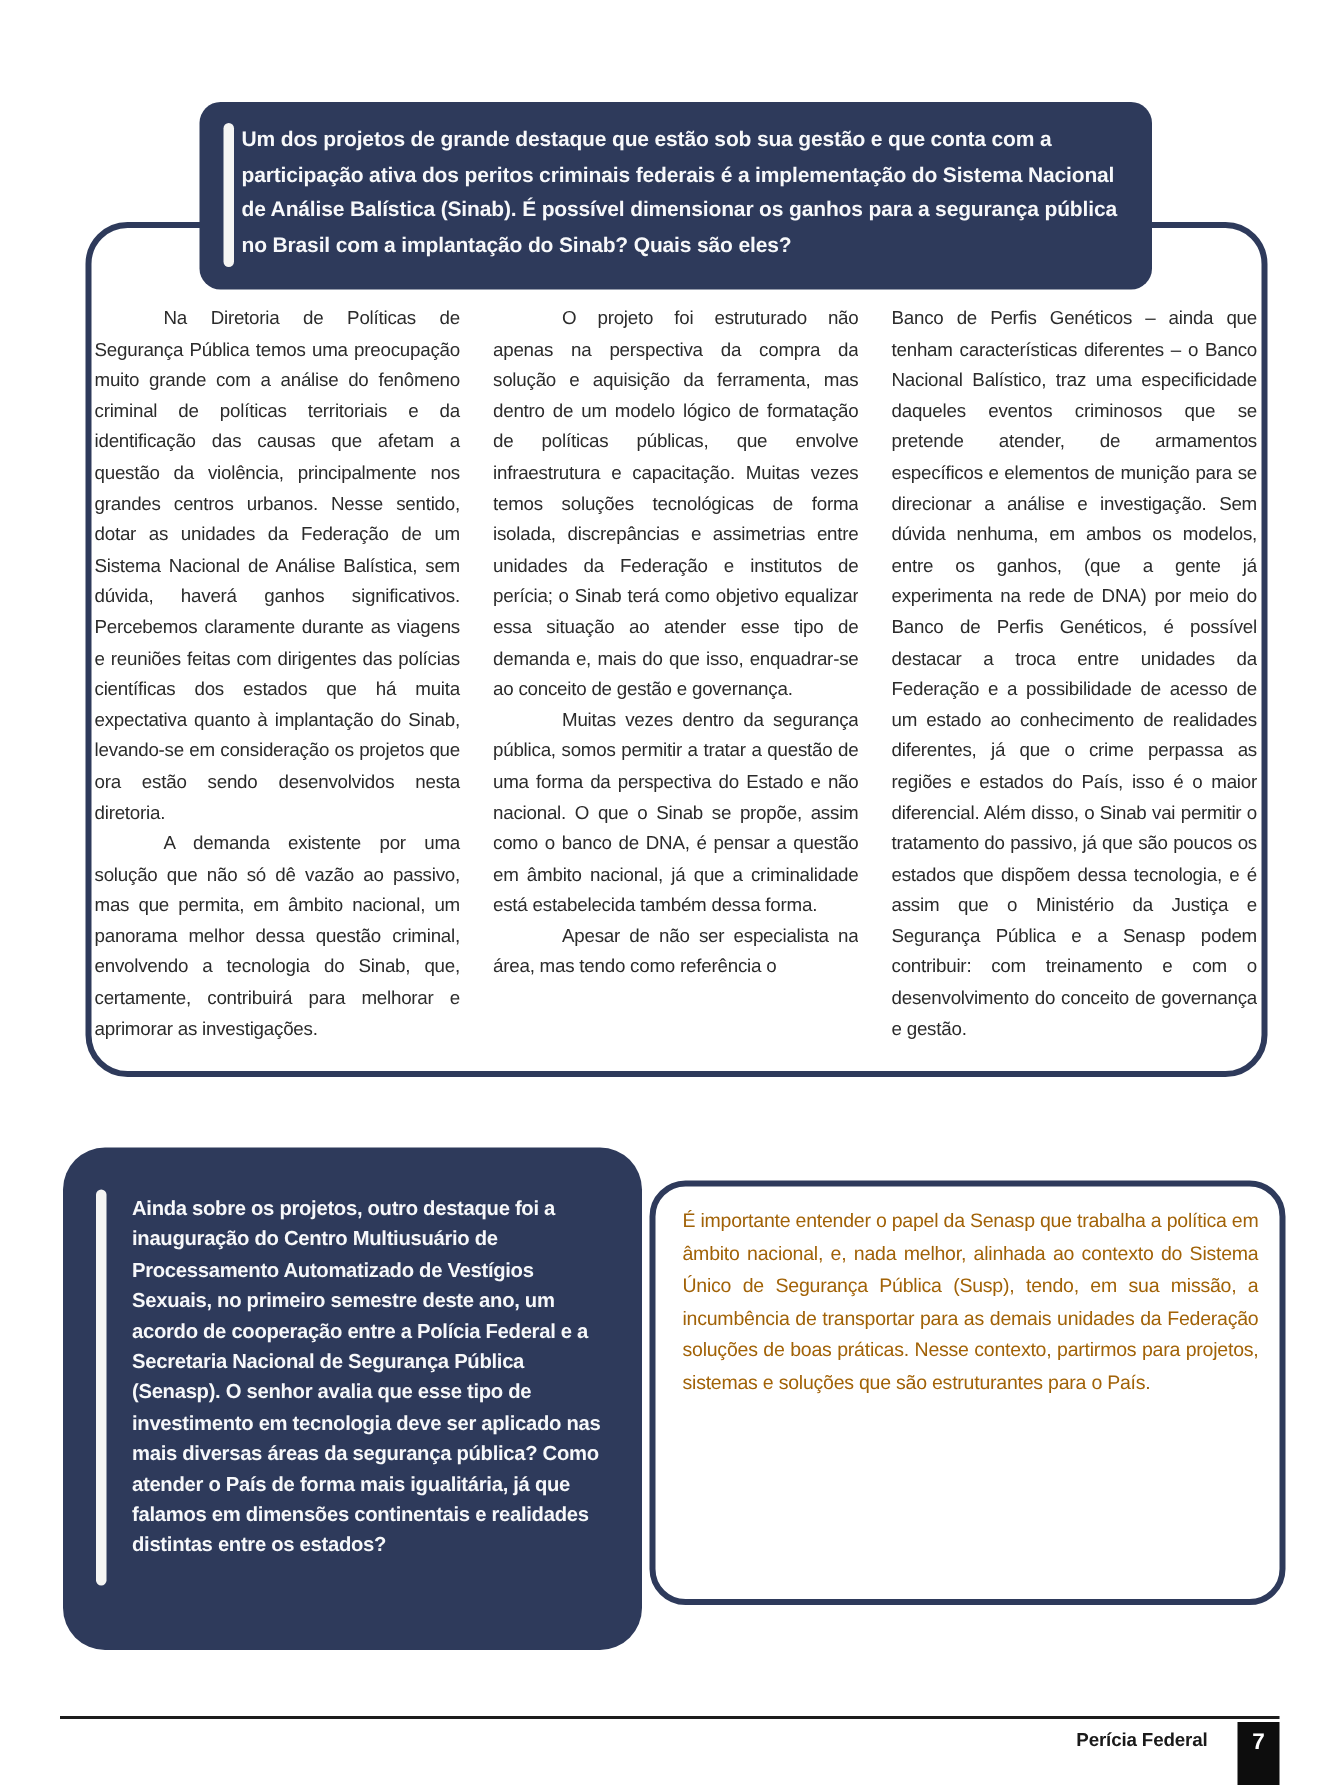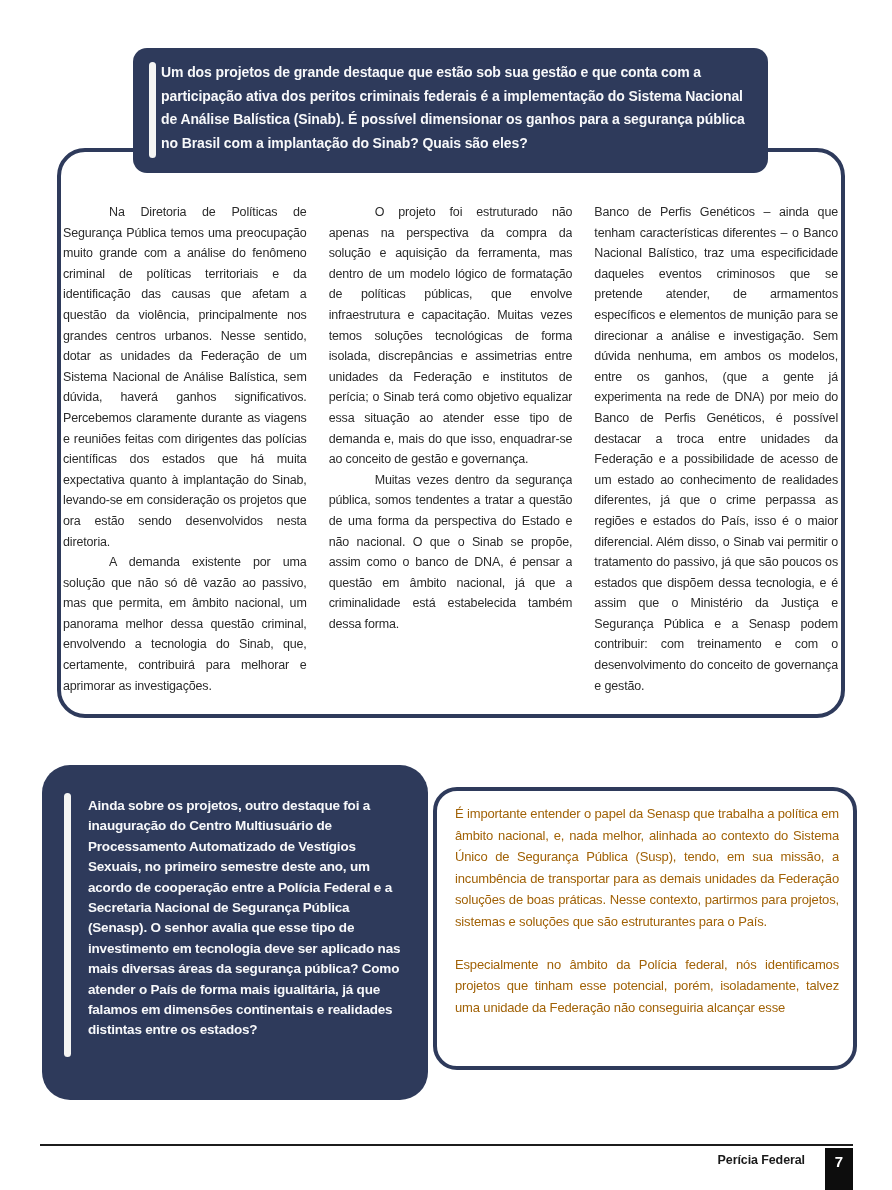--- a/index.html
+++ b/index.html
@@ -25,21 +25,21 @@
     position: absolute;
     width: 7px;
     background: #f5f5f3;
     border-radius: 4px;
   }
   .qbox .qtext {
     position: absolute;
     font-weight: bold;
     text-align: left;
   }
-  #qbox1 { left: 133px; top: 48px; width: 635px; height: 125px; }
+  #qbox1 { left: 133px; top: 68px; width: 635px; height: 125px; }
   #qbox1 .accent-bar { left: 16px; top: 14px; height: 96px; }
   #qbox1 .qtext { left: 28px; top: 13px; width: 588px; font-size: 14px; line-height: 23.7px; letter-spacing: -0.1px; }
 
   #qbox2 { left: 42px; top: 765px; width: 386px; height: 335px; border-radius: 28px; }
   #qbox2 .accent-bar { left: 22px; top: 28px; height: 264px; }
   #qbox2 .qtext { left: 46px; top: 31px; width: 318px; font-size: 13.5px; line-height: 20.4px; letter-spacing: -0.2px; }
 
   
   .frame {
     position: absolute;
@@ -134,36 +134,36 @@
   </div>
 
   <div class="frame" id="frame1"></div>
   <div class="columns">
     <div class="col">
       <p class="para">Na Diretoria de Políticas de Segurança Pública temos uma preocupação muito grande com a análise do fenômeno criminal de políticas territoriais e da identificação das causas que afetam a questão da violência, principalmente nos grandes centros urbanos. Nesse sentido, dotar as unidades da Federação de um Sistema Nacional de Análise Balística, sem dúvida, haverá ganhos significativos. Percebemos claramente durante as viagens e reuniões feitas com dirigentes das polícias científicas dos estados que há muita expectativa quanto à implantação do Sinab, levando-se em consideração os projetos que ora estão sendo desenvolvidos nesta diretoria.</p>
       <p class="para">A demanda existente por uma solução que não só dê vazão ao passivo, mas que permita, em âmbito nacional, um panorama melhor dessa questão criminal, envolvendo a tecnologia do Sinab, que, certamente, contribuirá para melhorar e aprimorar as investigações.</p>
     </div>
     <div class="col">
       <p class="para">O projeto foi estruturado não apenas na perspectiva da compra da solução e aquisição da ferramenta, mas dentro de um modelo lógico de formatação de políticas públicas, que envolve infraestrutura e capacitação. Muitas vezes temos soluções tecnológicas de forma isolada, discrepâncias e assimetrias entre unidades da Federação e institutos de perícia; o Sinab terá como objetivo equalizar essa situação ao atender esse tipo de demanda e, mais do que isso, enquadrar-se ao conceito de gestão e governança.</p>
-      <p class="para">Muitas vezes dentro da segurança pública, somos tendentes a tratar a questão de uma forma da perspectiva do Estado e não nacional. O que o Sinab se propõe, assim como o banco de DNA, é pensar a questão em âmbito nacional, já que a criminalidade está estabelecida também dessa forma.</p>
+      <p class="para">Muitas vezes dentro da segurança pública, somos permitir a tratar a questão de uma forma da perspectiva do Estado e não nacional. O que o Sinab se propõe, assim como o banco de DNA, é pensar a questão em âmbito nacional, já que a criminalidade está estabelecida também dessa forma.</p>
+      <p class="para">Apesar de não ser especialista na área, mas tendo como referência o</p>
     </div>
     <div class="col">
       <p class="para no-indent">Banco de Perfis Genéticos – ainda que tenham características diferentes – o Banco Nacional Balístico, traz uma especificidade daqueles eventos criminosos que se pretende atender, de armamentos específicos e elementos de munição para se direcionar a análise e investigação. Sem dúvida nenhuma, em ambos os modelos, entre os ganhos, (que a gente já experimenta na rede de DNA) por meio do Banco de Perfis Genéticos, é possível destacar a troca entre unidades da Federação e a possibilidade de acesso de um estado ao conhecimento de realidades diferentes, já que o crime perpassa as regiões e estados do País, isso é o maior diferencial. Além disso, o Sinab vai permitir o tratamento do passivo, já que são poucos os estados que dispõem dessa tecnologia, e é assim que o Ministério da Justiça e Segurança Pública e a Senasp podem contribuir: com treinamento e com o desenvolvimento do conceito de governança e gestão.</p>
     </div>
   </div>
 
   <div class="qbox" id="qbox2">
     <div class="accent-bar"></div>
     <div class="qtext">Ainda sobre os projetos, outro destaque foi a inauguração do Centro Multiusuário de Processamento Automatizado de Vestígios Sexuais, no primeiro semestre deste ano, um acordo de cooperação entre a Polícia Federal e a Secretaria Nacional de Segurança Pública (Senasp). O senhor avalia que esse tipo de investimento em tecnologia deve ser aplicado nas mais diversas áreas da segurança pública? Como atender o País de forma mais igualitária, já que falamos em dimensões continentais e realidades distintas entre os estados?</div>
   </div>
 
   <div class="frame" id="frame2"></div>
   <div class="answer2-text">
     <p class="para">É importante entender o papel da Senasp que trabalha a política em âmbito nacional, e, nada melhor, alinhada ao contexto do Sistema Único de Segurança Pública (Susp), tendo, em sua missão, a incumbência de transportar para as demais unidades da Federação soluções de boas práticas. Nesse contexto, partirmos para projetos, sistemas e soluções que são estruturantes para o País.</p>
-    <p class="para">Especialmente no âmbito da Polícia federal, nós identificamos projetos que tinham esse potencial, porém, isoladamente, talvez uma unidade da Federação não conseguiria alcançar esse</p>
   </div>
 
   <div class="footer-rule"></div>
   <div class="footer-brand">Perícia Federal</div>
   <div class="page-number-box">
     <span class="num">7</span>
   </div>
 
 </div>
 

